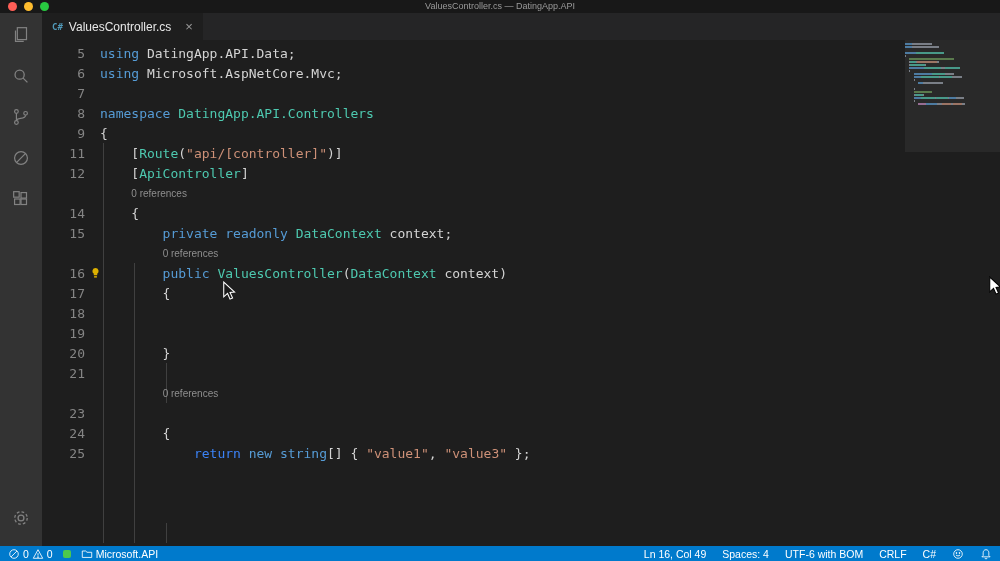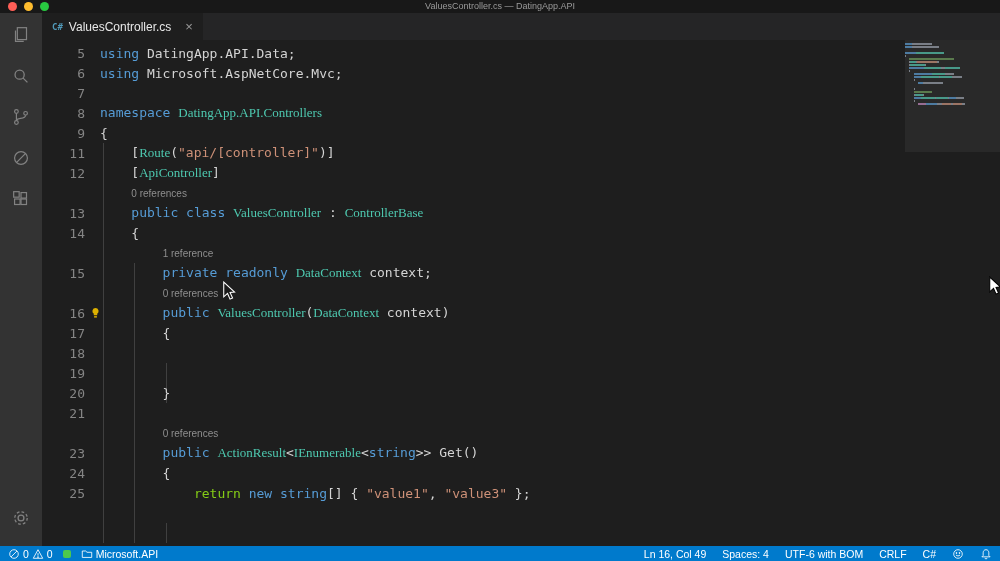--- a/index.html
+++ b/index.html
@@ -30,21 +30,21 @@
 
   .editor { flex:1; position:relative; background:#1e1e1e; overflow:hidden; }
   .editor-content { position:absolute; inset:0; padding-top:3px;
     font-family:"DejaVu Sans Mono", monospace; font-size:13px; }
   .row { height:20px; display:flex; align-items:center; white-space:pre; }
   .gutter { flex:0 0 43px; width:43px; text-align:right; color:#858585; }
   .glyph { flex:0 0 15px; width:15px; height:20px; position:relative; }
   .glyph svg { position:absolute; left:5px; top:3px; }
   .code { color:#d4d4d4; }
   .lens { font-family:"Liberation Sans", sans-serif; font-size:10px; color:#8f8f8f; }
-  .tk-kw { color:#569cd6; } .tk-ctrl { color:#84cc16; } .tk-type { color:#4ec9b0;font-family:Liberation Serif, serif; }
+  .tk-kw { color:#569cd6; } .tk-ctrl { color:#3b82f6; } .tk-type { color:#4ec9b0; }
   .tk-str { color:#ce9178; } .tk-comment { color:#6a9955; }
   .tk-link { color:#6a9955; text-decoration:underline; } .tk-plain { color:#d4d4d4; }
   .guide { position:absolute; width:1px; background:#404040; }
 
   .minimap { position:absolute; top:2px; right:0; width:95px; }
   .mm-row { height:3px; display:flex; align-items:center; }
   .mm-seg { height:2px; display:inline-block; opacity:.75; }
   .mm-slider { position:absolute; top:0; right:0; width:95px; height:112px; background:rgba(121,121,121,.12); }
 
   
@@ -133,36 +133,34 @@
 
         <div class="editor-content">
             <div class="row"><div class="gutter">5</div><div class="glyph"></div><div class="code"><span class="tk-kw">using </span><span class="tk-plain">DatingApp.API.Data;</span></div></div>
             <div class="row"><div class="gutter">6</div><div class="glyph"></div><div class="code"><span class="tk-kw">using </span><span class="tk-plain">Microsoft.AspNetCore.Mvc;</span></div></div>
             <div class="row"><div class="gutter">7</div><div class="glyph"></div><div class="code"></div></div>
             <div class="row"><div class="gutter">8</div><div class="glyph"></div><div class="code"><span class="tk-kw">namespace </span><span class="tk-type">DatingApp.API.Controllers</span></div></div>
             <div class="row"><div class="gutter">9</div><div class="glyph"></div><div class="code"><span class="tk-plain">{</span></div></div>
             <div class="row"><div class="gutter">11</div><div class="glyph"></div><div class="code"><span class="tk-plain">    [</span><span class="tk-type">Route</span><span class="tk-plain">(</span><span class="tk-str">"api/[controller]"</span><span class="tk-plain">)]</span></div></div>
             <div class="row"><div class="gutter">12</div><div class="glyph"></div><div class="code"><span class="tk-plain">    [</span><span class="tk-type">ApiController</span><span class="tk-plain">]</span></div></div>
             <div class="row"><div class="gutter"></div><div class="glyph"></div><div class="lens" style="padding-left: 31.32px;">0 references</div></div>
-            <div class="row"><div class="gutter">13</div><div class="glyph"></div><div class="code"><span class="tk-kw">    public class </span><span class="tk-type">ValuesController</span><span class="tk-plain"> : </span><span class="tk-type">ControllerBase</span></div></div>
             <div class="row"><div class="gutter">14</div><div class="glyph"></div><div class="code"><span class="tk-plain">    {</span></div></div>
-            <div class="row"><div class="gutter"></div><div class="glyph"></div><div class="lens" style="padding-left: 62.64px;">1 reference</div></div>
             <div class="row"><div class="gutter">15</div><div class="glyph"></div><div class="code"><span class="tk-kw">        private readonly </span><span class="tk-type">DataContext</span><span class="tk-plain"> context;</span></div></div>
             <div class="row"><div class="gutter"></div><div class="glyph"></div><div class="lens" style="padding-left: 62.64px;">0 references</div></div>
             <div class="row"><div class="gutter">16</div><div class="glyph"><svg width="11" height="14" viewBox="0 0 14 16">
                   <path d="M7 1.5 a4 4 0 0 1 2.2 7.3 V11 H4.8 V8.8 A4 4 0 0 1 7 1.5 Z" fill="#ddb100"></path>
                   <rect x="5.2" y="12" width="3.6" height="1.8" fill="#ddb100"></rect>
                 </svg></div><div class="code"><span class="tk-kw">        public </span><span class="tk-type">ValuesController</span><span class="tk-plain">(</span><span class="tk-type">DataContext</span><span class="tk-plain"> context)</span></div></div>
             <div class="row"><div class="gutter">17</div><div class="glyph"></div><div class="code"><span class="tk-plain">        {</span></div></div>
             <div class="row"><div class="gutter">18</div><div class="glyph"></div></div>
             <div class="row"><div class="gutter">19</div><div class="glyph"></div><div class="code"></div></div>
             <div class="row"><div class="gutter">20</div><div class="glyph"></div><div class="code"><span class="tk-plain">        }</span></div></div>
             <div class="row"><div class="gutter">21</div><div class="glyph"></div></div>
             <div class="row"><div class="gutter"></div><div class="glyph"></div><div class="lens" style="padding-left: 62.64px;">0 references</div></div>
-            <div class="row"><div class="gutter">23</div><div class="glyph"></div><div class="code"><span class="tk-kw">        public </span><span class="tk-type">ActionResult</span><span class="tk-plain">&lt;</span><span class="tk-type">IEnumerable</span><span class="tk-plain">&lt;</span><span class="tk-kw">string</span><span class="tk-plain">&gt;&gt; Get()</span></div></div>
+            <div class="row"><div class="gutter">23</div><div class="glyph"></div></div>
             <div class="row"><div class="gutter">24</div><div class="glyph"></div><div class="code"><span class="tk-plain">        {</span></div></div>
             <div class="row"><div class="gutter">25</div><div class="glyph"></div><div class="code"><span class="tk-ctrl">            return </span><span class="tk-kw">new string</span><span class="tk-plain">[] { </span><span class="tk-str">"value1"</span><span class="tk-plain">, </span><span class="tk-str">"value3"</span><span class="tk-plain"> };</span></div></div>
           </div>
 
         <div class="minimap">
             <div class="mm-row">
               <span class="mm-seg" style="margin-left: 0px; width: 6.6px; background: rgb(86, 156, 214);"></span>
               <span class="mm-seg" style="margin-left: 0px; width: 20.9px; background: rgb(154, 162, 173);"></span>
             </div>
             <div class="mm-row">

